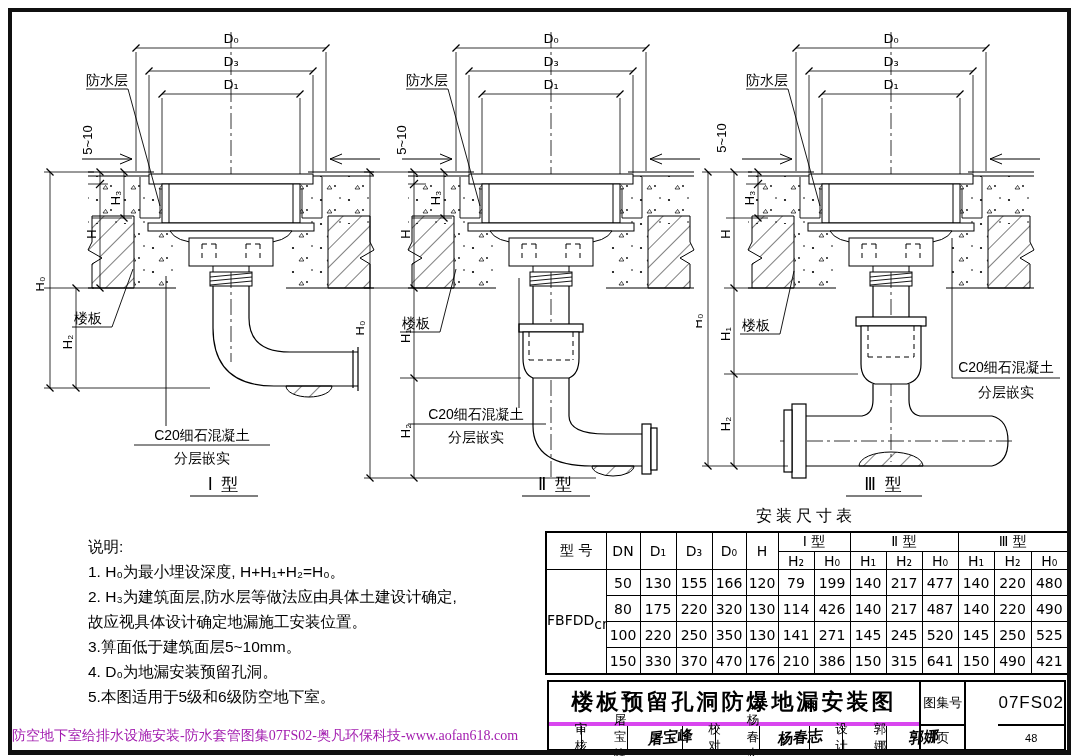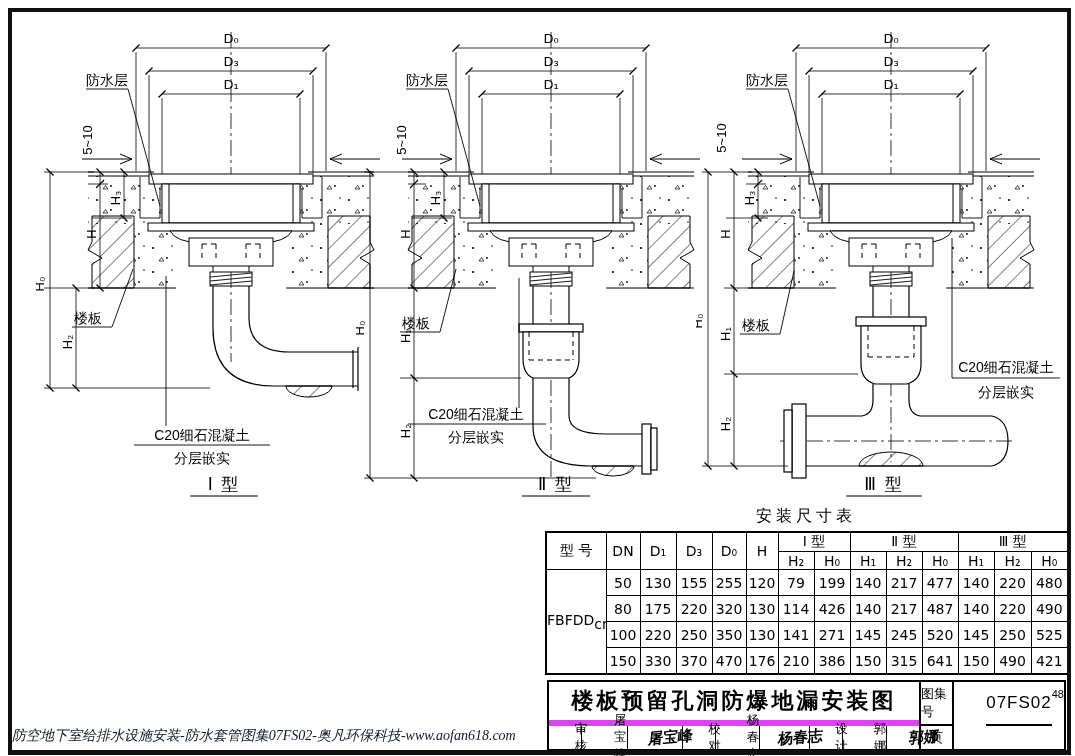--- a/index.html
+++ b/index.html
@@ -17,32 +17,32 @@
   #tabletitle{text-align:center;font-size:16px;letter-spacing:4px;height:25px;}
   table.dimtable{border-collapse:collapse;table-layout:fixed;width:522px;border:2px solid #000;}
   table.dimtable th,table.dimtable td{border:1px solid #000;text-align:center;vertical-align:middle;
       font-weight:normal;font-size:14px;padding:0;font-family:"DejaVu Sans","Liberation Sans",sans-serif;}
   tr.hdr1 th{height:17px;} tr.hdr2 th{height:17px;} tr.datarow td{height:25px;text-align:center;}
   td.modelcell sub{font-size:14px;}
   
   #titleblock{position:absolute;left:547px;top:680px;width:519px;height:71px;
       border:2px solid #000;box-sizing:border-box;display:flex;background:#fff;}
   .tb-left{width:372px;box-sizing:border-box;border-right:2px solid #000;display:flex;flex-direction:column;}
-  .tb-title{height:44px;box-sizing:border-box;border-bottom:6px solid #d946ef;display:flex;align-items:center;
+  .tb-title{height:44px;box-sizing:border-box;border-bottom:4px solid #d946ef;display:flex;align-items:center;
       justify-content:center;font-size:22px;font-weight:bold;letter-spacing:3px;}
   .tb-sigrow{height:23px;display:flex;}
   .tb-cell{box-sizing:border-box;border-right:1.5px solid #000;display:flex;align-items:center;
       justify-content:center;font-size:12.5px;overflow:visible;padding-left:32px;}
   .tb-cell:last-child{border-right:none;}
   .sigtext{font-weight:bold;font-size:15px;transform:rotate(-5deg) skewX(-10deg);white-space:nowrap;}
   .tb-mid{width:47px;box-sizing:border-box;border-right:2px solid #000;display:flex;flex-direction:column;}
   .tb-mid div,.tb-right div{display:flex;align-items:center;justify-content:center;box-sizing:border-box;}
   .tb-mid .top,.tb-right .top{height:44px;border-bottom:2px solid #000;font-size:13px;}
   .tb-mid .bot,.tb-right .bot{height:23px;font-size:13px;}
-  .tb-right{flex:1;display:flex;flex-direction:row;padding-left:32px;}
+  .tb-right{flex:1;display:flex;flex-direction:column;padding-left:32px;}
   .tb-right .top{font-size:17px;letter-spacing:1px;}
   .tb-right .bot{font-size:11px;}
   
   #watermark{position:absolute;left:12px;top:727px;font-size:14px;white-space:nowrap;z-index:9;
       font-family:"Liberation Serif","DejaVu Serif",serif;}
 </style>
 </head>
 <body>
 
 <div id="page">
@@ -256,20 +256,29 @@
       <text x="310" y="346" text-anchor="middle">C20细石混凝土</text>
       <line x1="256" y1="352" x2="364" y2="352" stroke="#000" stroke-width=".9"></line>
       <text x="310" y="371" text-anchor="middle">分层嵌实</text>
     </g>
     <g>
       <text x="188" y="464" text-anchor="middle" font-size="17" letter-spacing="2">Ⅲ  型</text>
       <line x1="150" y1="470" x2="226" y2="470" stroke="#000" stroke-width="1.2"></line>
     </g>
   </svg>
 
+  <div id="notes">
+    <div>说明:</div>
+    <div>1. H₀为最小埋设深度, H+H₁+H₂=H₀。</div>
+    <div>2. H₃为建筑面层,防水层等做法应由具体土建设计确定,</div>
+    <div>故应视具体设计确定地漏施工安装位置。</div>
+    <div>3.箅面低于建筑面层5~10mm。</div>
+    <div>4. D₀为地漏安装预留孔洞。</div>
+    <div>5.本图适用于5级和6级防空地下室。</div>
+  </div>
 
   <div id="tablewrap">
     <div id="tabletitle">安装尺寸表</div>
     <table class="dimtable">
       <colgroup>
         <col style="width:60px">
           <col style="width:34px">
           <col style="width:36px">
           <col style="width:36px">
         <col style="width:34px">
@@ -303,21 +312,21 @@
         <th>H₀</th>
         <th>H₁</th>
         <th>H₂</th>
         <th>H₀</th>
       </tr>
       <tr class="datarow">
         <td rowspan="4" class="modelcell"><span>FBFDD</span><sub>cr</sub></td>
         <td>50</td>
         <td>130</td>
         <td>155</td>
-        <td>255</td>
+        <td>166</td>
         <td>120</td>
         <td>79</td>
         <td>199</td>
         <td>140</td>
         <td>217</td>
         <td>477</td>
         <td>140</td>
         <td>220</td>
         <td>480</td>
       </tr>
@@ -394,15 +403,15 @@
     <div class="tb-mid">
       <div class="top">图集号</div>
       <div class="bot">页</div>
     </div>
     <div class="tb-right">
       <div class="top">07FS02</div>
       <div class="bot">48</div>
     </div>
   </div>
 
-  <div id="watermark" style="color: #0f172a; font-style: italic;">防空地下室给排水设施安装-防水套管图集07FS02-奥凡环保科技-www.aofan618.com</div>
+  <div id="watermark" style="color: #a21caf;">防空地下室给排水设施安装-防水套管图集07FS02-奥凡环保科技-www.aofan618.com</div>
   <div id="frame"></div>
 </div>
 
 </body></html>

